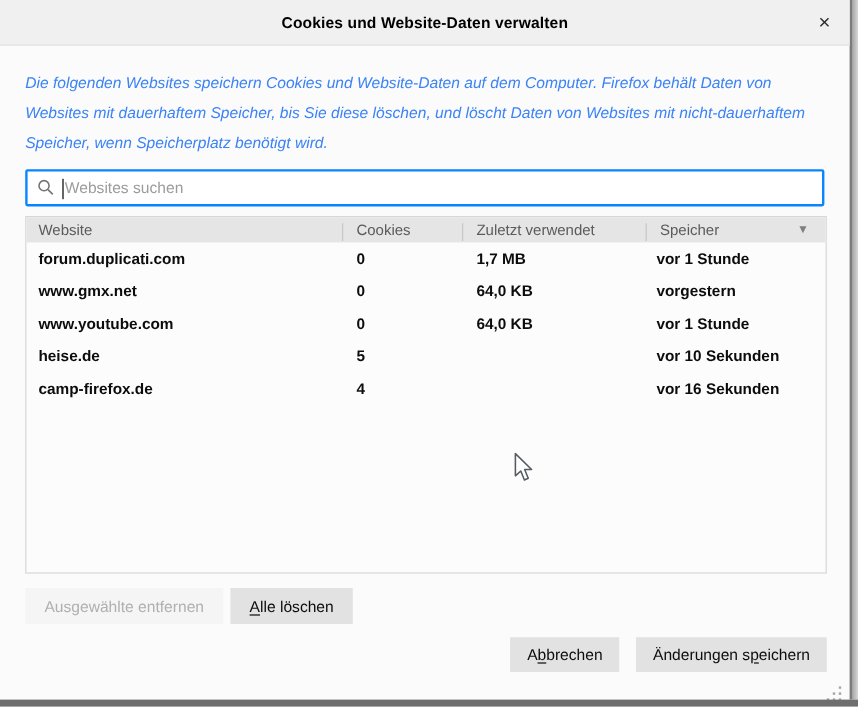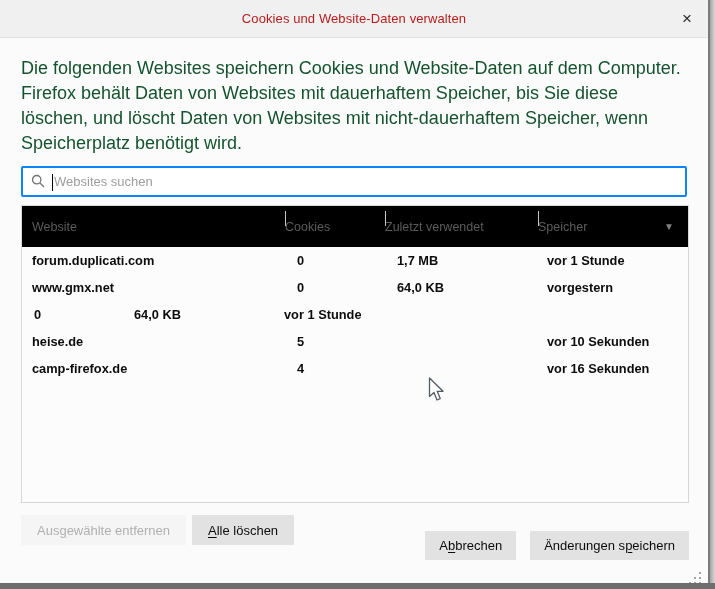--- a/index.html
+++ b/index.html
@@ -18,31 +18,31 @@
   }
   .edge-bottom {
     position:absolute; left:0; top:583px; width:715px; height:6px; background:#6e6e6e;
   }
 
   
   .titlebar {
     height:38px; background:#f0f0f0; border-bottom:1px solid #e2e2e2;
     display:flex; align-items:center; justify-content:center; position:relative;
   }
-  .title { font-size:13px; font-weight:400; color:#b91c1c; letter-spacing:.1px; }
+  .title { font-size:13px; font-weight:700; color:#000000; letter-spacing:.1px; }
   .close-btn {
     position:absolute; right:8px; top:50%; transform:translateY(-50%);
     width:26px; height:26px; display:flex; align-items:center; justify-content:center;
     font-size:17px; line-height:1; color:#2b2b2b; cursor:default; background:transparent; border:none;
   }
 
   .body { padding:18px 21px 0 21px; }
 
   .description {
-    font-size:18px; line-height:25px; color:#14532d; width:668px;
+    font-size:13px; line-height:25px; color:#3b82f6; width:668px;font-style:italic;
   }
 
   
   .search-box {
     margin-top:10px; height:31px; border:2px solid #0a84ff; border-radius:2px;
     background:#ffffff; position:relative; display:flex; align-items:center;
   }
   .search-icon { position:absolute; left:8px; top:6px; width:14px; height:14px; }
   .search-input {
     width:100%; height:100%; border:none; outline:none; background:transparent;
@@ -51,24 +51,24 @@
   }
   .search-input::placeholder { color:#9c9c9c; opacity:1; }
   .caret { position:absolute; left:29px; top:6px; width:1px; height:17px; background:#000; }
 
   
   .table {
     margin-top:8px; width:668px; height:298px;
     border:1px solid #d6d6d6; background:#fcfcfc; overflow:hidden;
   }
   .thead {
-    display:flex; height:41px; background:#000000; align-items:center;
+    display:flex; height:21px; background:#e5e5e5; align-items:center;
     font-size:12.5px; color:#5b5b5b;
   }
-  .th { position:relative; height:100%; display:flex; align-items:center; padding-left:0; }
+  .th { position:relative; height:100%; display:flex; align-items:center; padding-left:12px; }
   .th:first-child { padding-left:10px; }
   .th + .th::before {
     content:""; position:absolute; left:0; top:5px; width:1px; height:15px; background:#c6c6c6;
   }
   .col-website  { width:263px; }
   .col-cookies  { width:100px; }
   .col-speicher { width:150px; justify-content:space-between; padding-right:14px; }
   .col-zuletzt  { flex:1; }
   .sort-arrow { font-size:10px; color:#7f7f7f; line-height:1; }
 
@@ -149,20 +149,21 @@
           <div class="td col-speicher">1,7 MB</div>
           <div class="td col-zuletzt">vor 1 Stunde</div>
         </div>
         <div class="row">
           <div class="td col-website">www.gmx.net</div>
           <div class="td col-cookies">0</div>
           <div class="td col-speicher">64,0 KB</div>
           <div class="td col-zuletzt">vorgestern</div>
         </div>
         <div class="row">
+          <div class="td col-website">www.youtube.com</div>
           <div class="td col-cookies">0</div>
           <div class="td col-speicher">64,0 KB</div>
           <div class="td col-zuletzt">vor 1 Stunde</div>
         </div>
         <div class="row">
           <div class="td col-website">heise.de</div>
           <div class="td col-cookies">5</div>
           <div class="td col-speicher"></div>
           <div class="td col-zuletzt">vor 10 Sekunden</div>
         </div>

